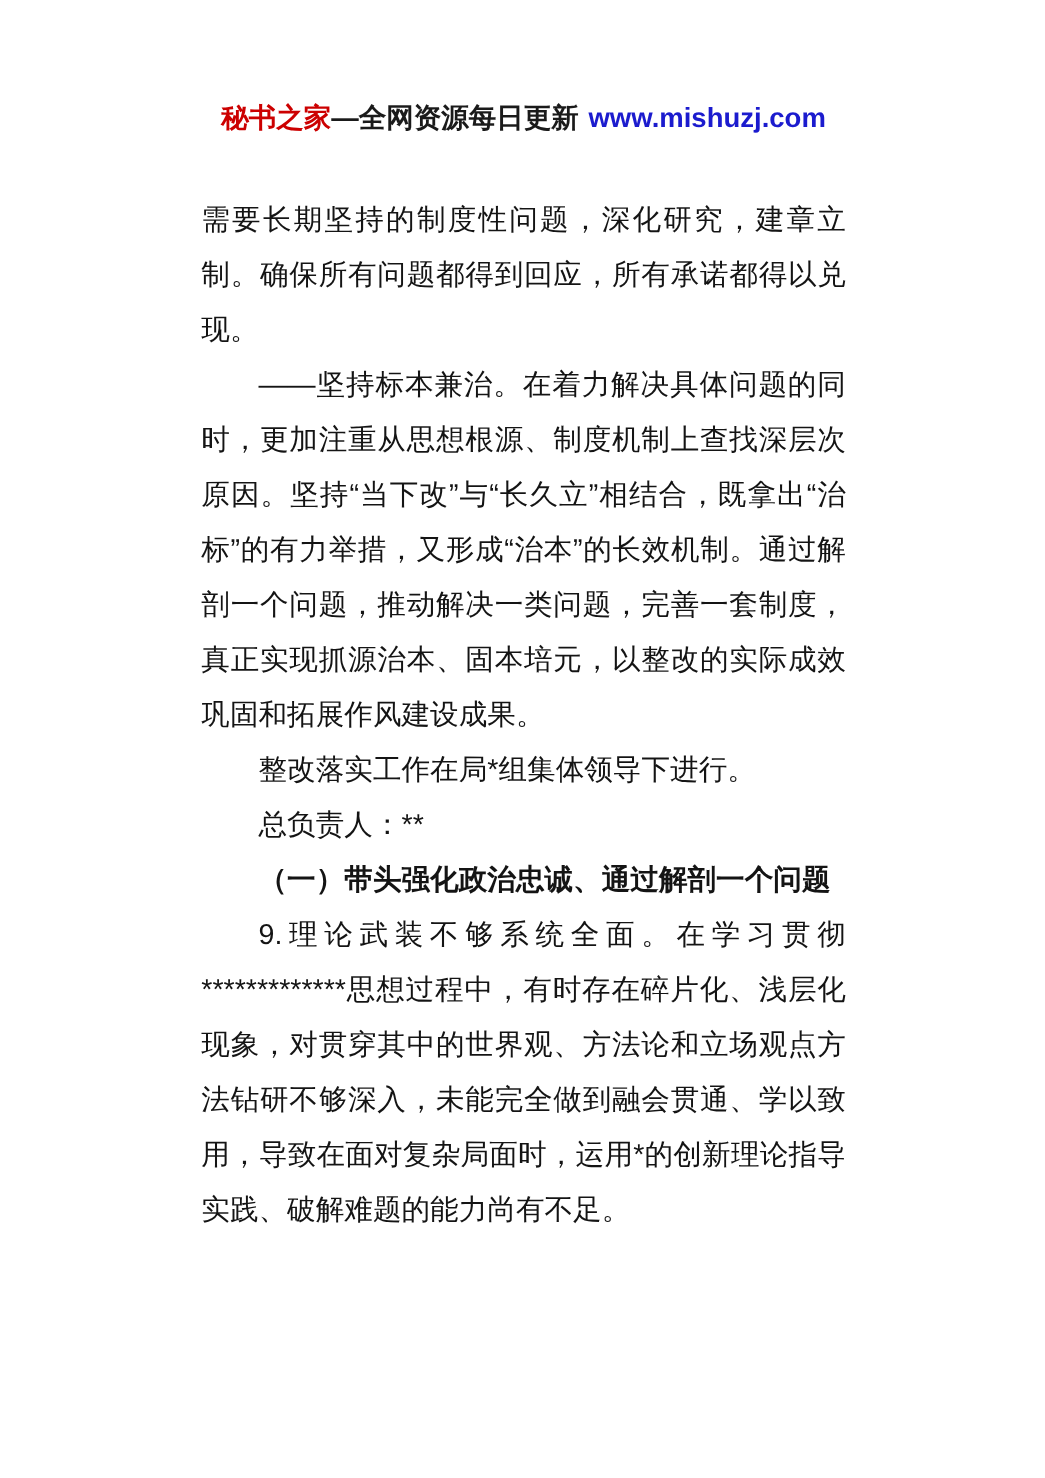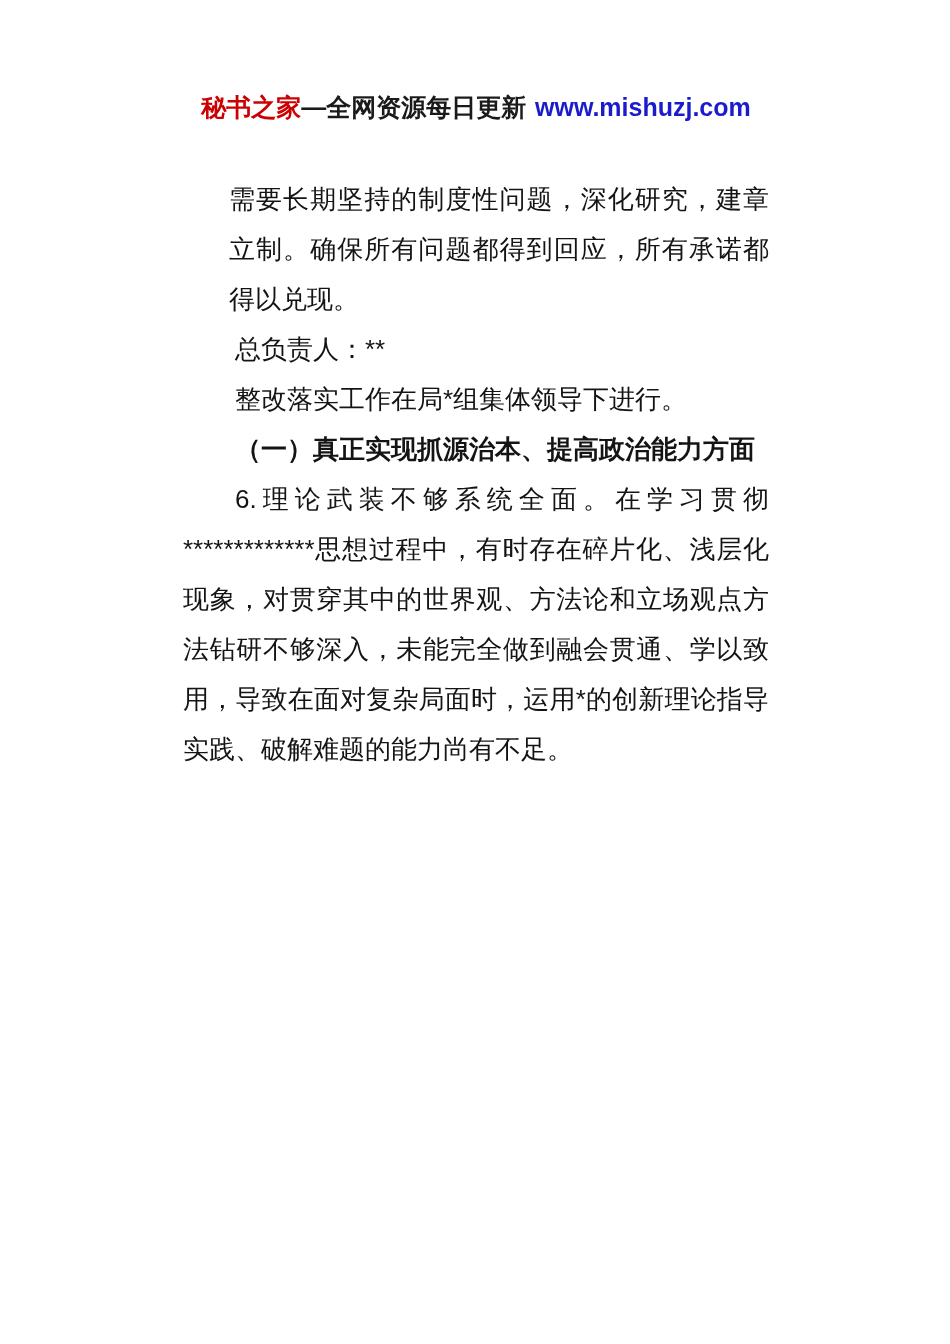--- a/index.html
+++ b/index.html
@@ -36,36 +36,36 @@
     font-weight: 500;
     text-align: justify;
     text-justify: inter-ideograph;
   }
   p.para {
     margin: 0;
     text-indent: 2em;
   }
   p.para.no-indent {
     text-indent: 0;
-    margin-left: 46px;
   }
   p.para.heading {
     font-weight: 700;
   }
 </style>
 </head>
 <body>
 
 <div class="page">
 
   <div class="header">
     <span class="site-name">秘书之家</span><span class="tagline">—全网资源每日更新</span><span class="site-url">www.mishuzj.com</span>
   </div>
 
   <div class="doc">
     <p class="para no-indent">需要长期坚持的制度性问题，深化研究，建章立制。确保所有问题都得到回应，所有承诺都得以兑现。</p>
+    <p class="para">——坚持标本兼治。在着力解决具体问题的同时，更加注重从思想根源、制度机制上查找深层次原因。坚持“当下改”与“长久立”相结合，既拿出“治标”的有力举措，又形成“治本”的长效机制。通过解剖一个问题，推动解决一类问题，完善一套制度，真正实现抓源治本、固本培元，以整改的实际成效巩固和拓展作风建设成果。</p>
+    <p class="para">整改落实工作在局*组集体领导下进行。</p>
     <p class="para">总负责人：**</p>
-    <p class="para">整改落实工作在局*组集体领导下进行。</p>
-    <p class="para heading">（一）真正实现抓源治本、提高政治能力方面</p>
-    <p class="para">6.理论武装不够系统全面。在学习贯彻*************思想过程中，有时存在碎片化、浅层化现象，对贯穿其中的世界观、方法论和立场观点方法钻研不够深入，未能完全做到融会贯通、学以致用，导致在面对复杂局面时，运用*的创新理论指导实践、破解难题的能力尚有不足。</p>
+    <p class="para heading">（一）带头强化政治忠诚、通过解剖一个问题</p>
+    <p class="para">9.理论武装不够系统全面。在学习贯彻*************思想过程中，有时存在碎片化、浅层化现象，对贯穿其中的世界观、方法论和立场观点方法钻研不够深入，未能完全做到融会贯通、学以致用，导致在面对复杂局面时，运用*的创新理论指导实践、破解难题的能力尚有不足。</p>
   </div>
 
 </div>
 
 </body></html>

